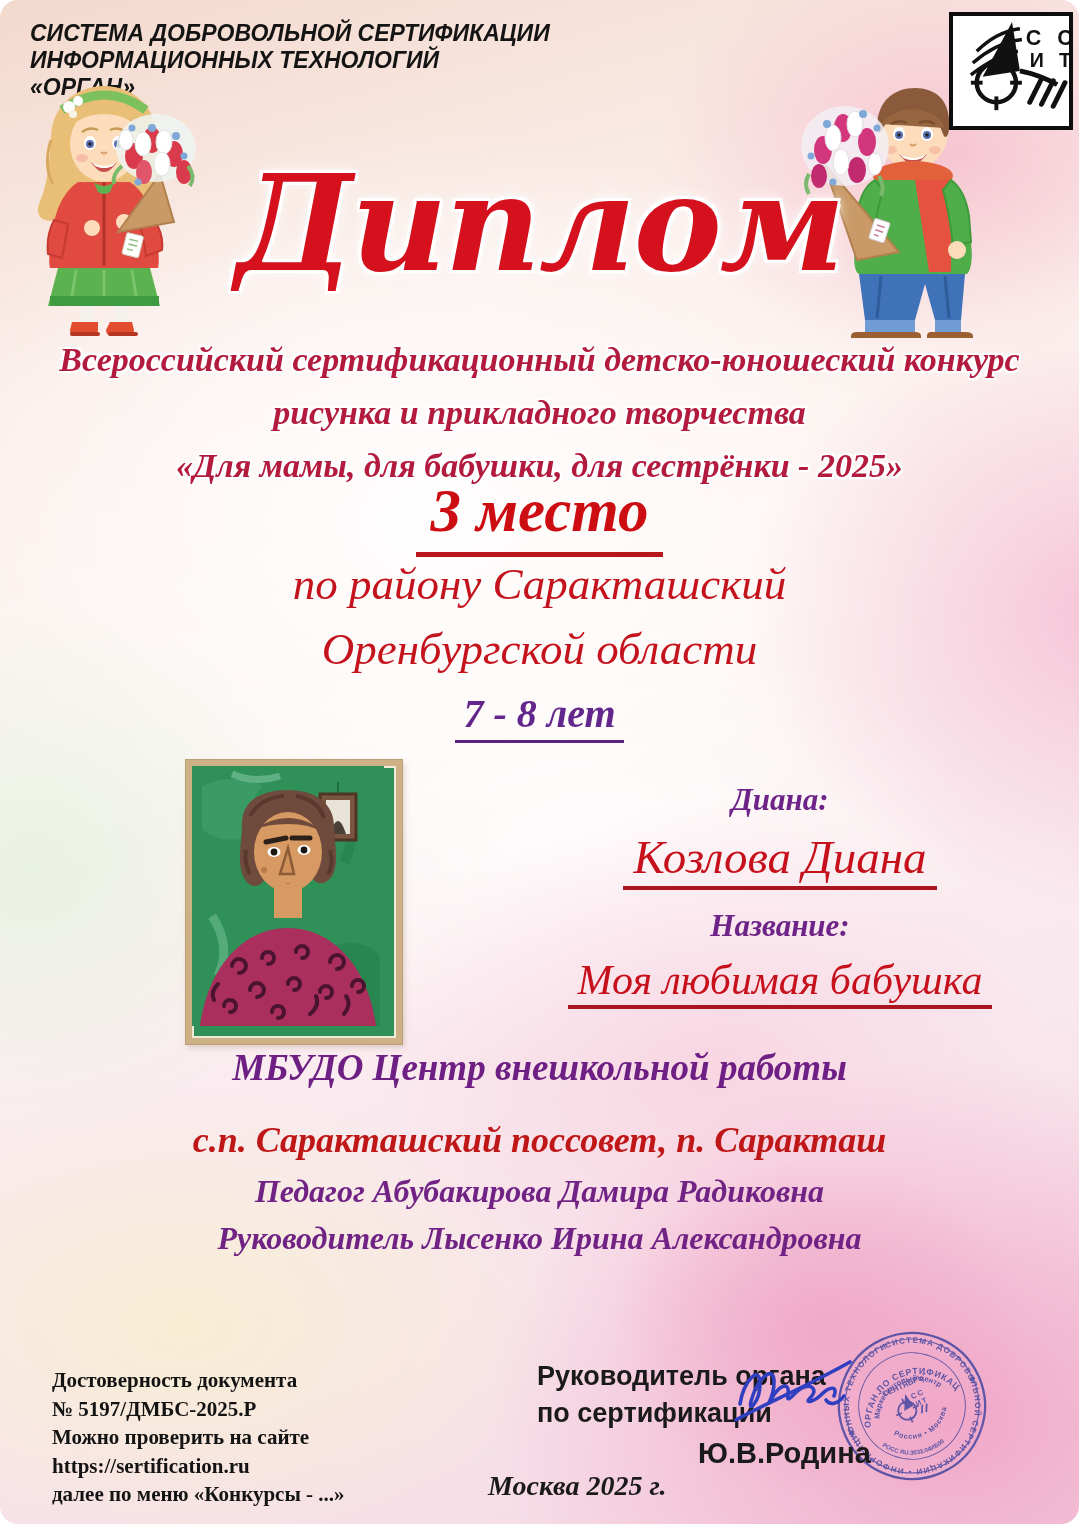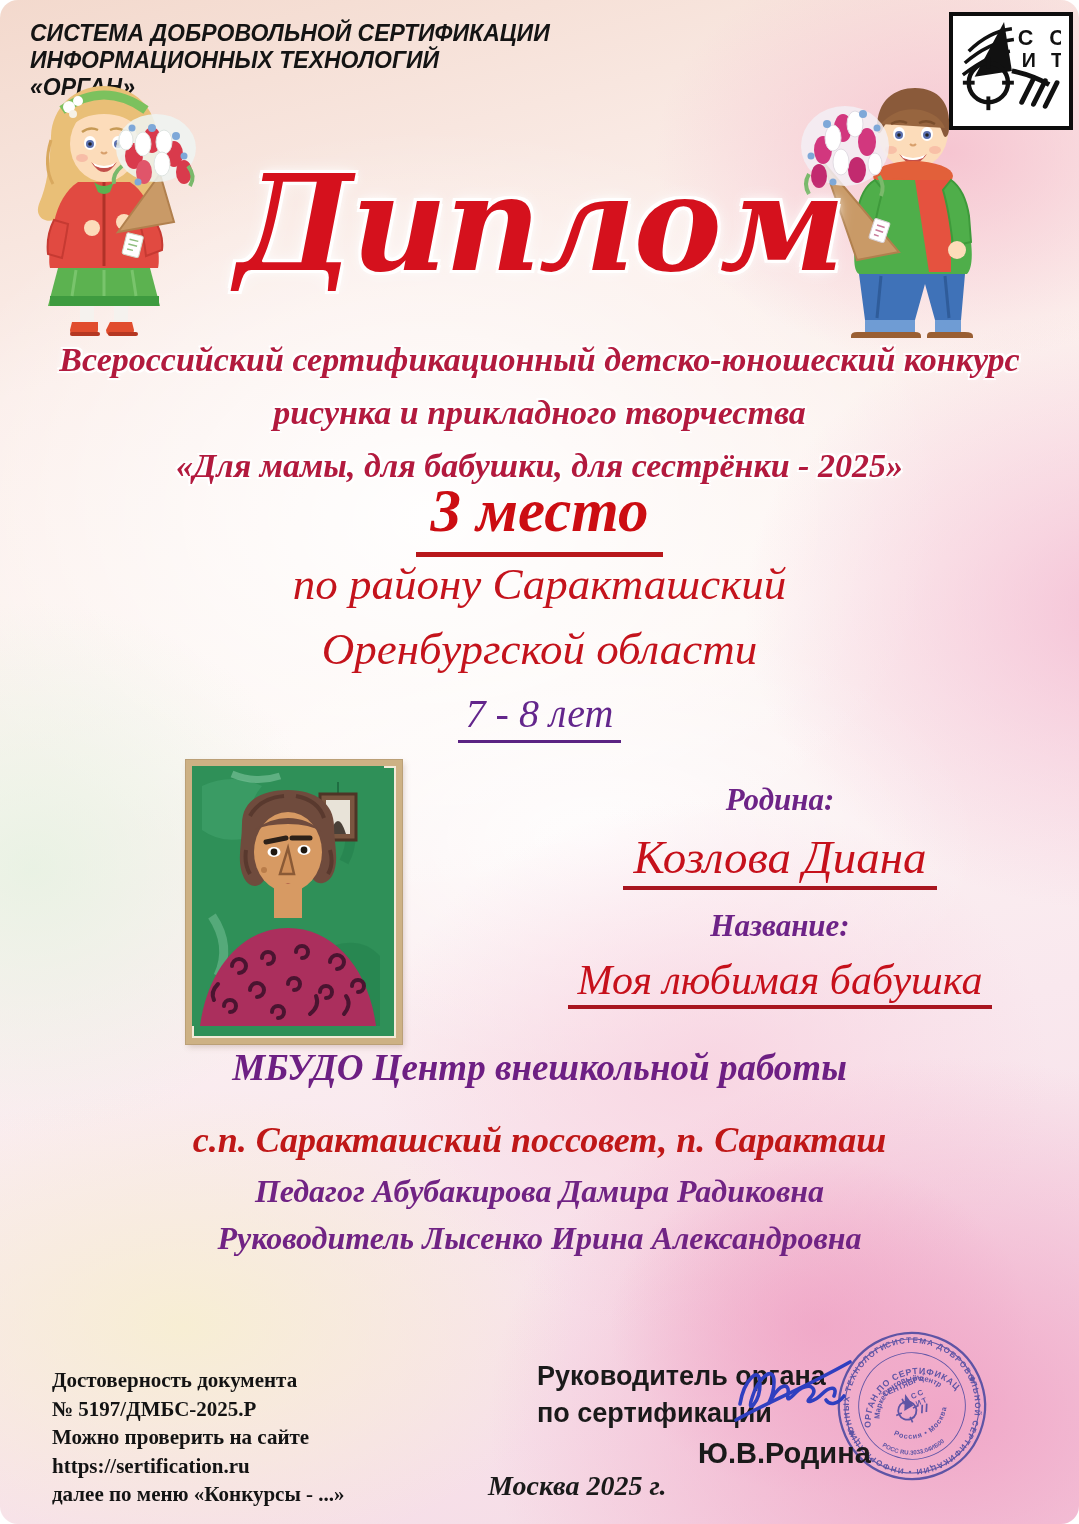--- a/index.html
+++ b/index.html
@@ -18,36 +18,36 @@
       radial-gradient(ellipse 520px 300px at 55% 55%, rgba(255,255,255,.8), rgba(255,255,255,0) 75%),
       linear-gradient(165deg,#f3d9cd 0%,#fbeeea 22%,#fdf6f3 45%,#f9e8ee 70%,#f5dae5 100%);
     border-radius: 18px;
   }
   .abs{position:absolute;}
   
   .org-left{left:30px; top:20px; width:520px; font-family:"Liberation Sans",sans-serif;
     font-weight:bold; font-style:italic; font-size:23px; line-height:1.18; color:#141414;}
   .cert-org{right:136px; top:16px; width:460px; text-align:right; font-weight:bold; font-style:italic;
     font-size:20px; line-height:1.32; color:#181818;}
-  .logo-box{right:6px; top:12px; width:116px; height:110px; background:#fff; border:4px solid #0d0d0d;}
+  .logo-box{right:6px; top:12px; width:116px; height:110px; background:#fff; border:4px solid #0d0d0d;text-align:right;}
   
   .title{left:0; right:0; top:146px; text-align:center; font-family:"DejaVu Serif",serif;
     font-style:italic; font-weight:bold; font-size:132px; letter-spacing:-2px; color:#d5111d; z-index:5;
     text-shadow:-3px -3px 0 #fff,3px -3px 0 #fff,-3px 3px 0 #fff,3px 3px 0 #fff,0 0 10px #fff,0 0 18px #ffffffcc;}
   .contest{left:0; right:0; top:333px; text-align:center; z-index:5;}
   .contest div{font-style:italic; font-weight:bold; font-size:34px; line-height:53px; color:#b21a3e;
     text-shadow:-2px -2px 0 #fff,2px -2px 0 #fff,-2px 2px 0 #fff,2px 2px 0 #fff,0 0 8px #fff;}
   
   .place-wrap{left:0; right:0; top:460px; text-align:center;margin-top:16px;}
   .place{display:inline-block; font-style:italic; font-weight:bold; font-size:61px; color:#cc0d12;
     border-bottom:5px solid #b8181c; padding:0 14px 6px;}
   .region{left:0; right:0; top:552px; text-align:center;}
   .region div{font-style:italic; font-size:45px; line-height:65px; color:#c4131c; font-weight:500;}
   .age-wrap{left:0; right:0; top:690px; text-align:center;}
-  .age{display:inline-block; font-style:italic; font-weight:normal; font-size:40px; color:#63268c;
+  .age{display:inline-block; font-style:italic; font-weight:bold; font-size:40px; color:#63268c;
     border-bottom:3px solid #5b2383; padding:0 8px 3px;}
   
   .artwork{left:186px; top:760px; width:204px; height:272px; background:#2f9058;
     border:6px solid #cdb184; box-shadow:inset 0 0 0 2px #f3ead8, 0 0 0 1px #bba077, 2px 3px 6px rgba(120,80,60,.25);}
   .artwork svg{display:block;}
   
   .entry{left:500px; top:782px; width:560px; text-align:center;}
   .label-purple{font-style:italic; font-weight:bold; font-size:31px; color:#6d2387;}
   .author-name{display:inline-block; font-style:italic; font-size:47px; color:#c6101b;
     border-bottom:4px solid #a8151f; padding:0 10px 2px; margin:12px 0 18px;}
@@ -277,21 +277,21 @@
         <path d="M160,220 a6,6 0 1 1 6,6"></path>
         <path d="M80,246 a6,6 0 1 1 6,6"></path>
         <path d="M118,248 q10,-8 6,-18"></path>
         <path d="M26,218 q-8,8 -4,16"></path>
         <path d="M152,248 q8,-10 2,-18"></path>
       </g>
     </svg>
   </div>
 
   <div class="abs entry">
-    <div class="label-purple">Родина:</div>
+    <div class="label-purple">Диана:</div>
     <div><span class="author-name">Козлова Диана</span></div>
     <div class="label-purple">Название:</div>
     <div><span class="work-title">Моя любимая бабушка</span></div>
   </div>
 
   <div class="abs school">
     <div class="l1">МБУДО Центр внешкольной работы</div>
     <div class="l2">с.п. Саракташский поссовет, п. Саракташ</div>
     <div class="l3">Педагог Абубакирова Дамира Радиковна</div>
     <div class="l4">Руководитель Лысенко Ирина Александровна</div>

